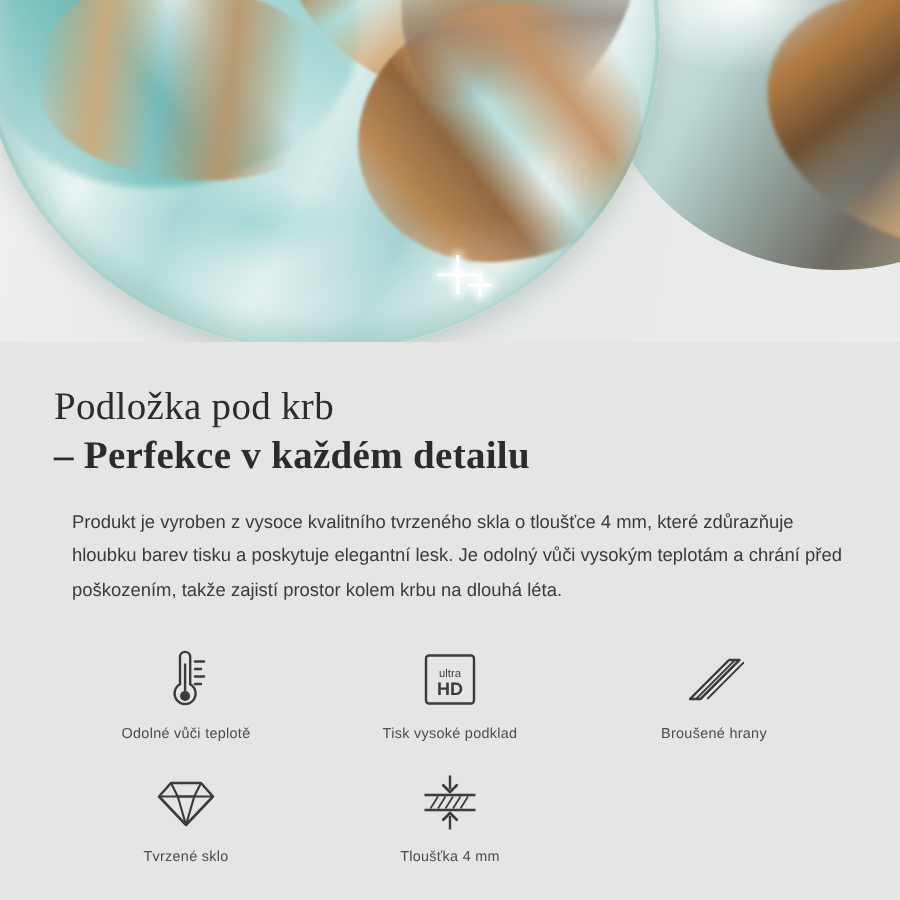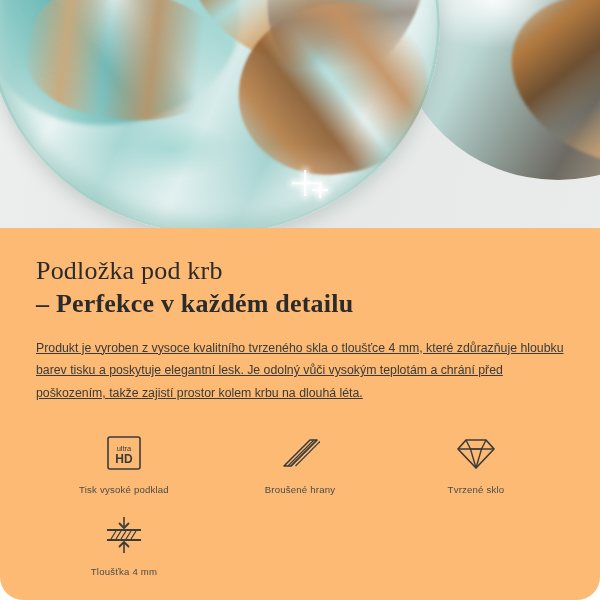--- a/index.html
+++ b/index.html
@@ -10,22 +10,21 @@
     height: 600px;
     overflow: hidden;
     background: #ffffff;
     font-family: "Liberation Sans", sans-serif;
   }
 
   .page {
     position: relative;
     width: 600px;
     height: 600px;
-    background: #fdba74;
-    border-radius: 23px;
+    background: #e5e5e5;
   }
 
   
   .hero {
     position: relative;
     width: 600px;
     height: 228px;
     overflow: hidden;
     background: #f2f2f0;
   }
@@ -181,26 +180,25 @@
     font-family: "Liberation Serif", serif;
     font-weight: 400;
     font-size: 26px;
     line-height: 1.28;
     color: #2b2b2b;
     letter-spacing: .2px;
   }
   .headline .line2 { display: block; font-weight: bold; }
 
   .paragraph {
-    margin: 16px 0 0 0;
+    margin: 16px 0 0 12px;
     font-size: 12.3px;
     line-height: 1.85;
     color: #3a3a3a;
     max-width: 534px;
-    text-decoration: underline;
   }
 
   
   .features {
     margin-top: 26px;
     display: grid;
     grid-template-columns: repeat(3, 1fr);
     row-gap: 18px;
   }
   .feature {
@@ -257,20 +255,34 @@
 
     <h1 class="headline">
       <span>Podložka pod krb</span>
       <span class="line2">– Perfekce v každém detailu</span>
     </h1>
 
     <p class="paragraph">Produkt je vyroben z vysoce kvalitního tvrzeného skla o tloušťce 4 mm, které zdůrazňuje hloubku barev tisku a poskytuje elegantní lesk. Je odolný vůči vysokým teplotám a chrání před poškozením, takže zajistí prostor kolem krbu na dlouhá léta.</p>
 
     <div class="features">
 
+      <div class="feature">
+        <div class="feature-icon">
+          <svg width="40" height="44" viewBox="0 0 40 44" fill="none" stroke="#3b3b3b" stroke-width="1.6" stroke-linecap="round">
+            <path d="M16 7a3.4 3.4 0 0 1 6.8 0v18.2a7 7 0 1 1-6.8 0V7z"></path>
+            <line x1="19.4" y1="12" x2="19.4" y2="29"></line>
+            <circle cx="19.4" cy="33" r="3.4" fill="#3b3b3b" stroke="none"></circle>
+            <line x1="26" y1="10" x2="32" y2="10"></line>
+            <line x1="26" y1="15" x2="30" y2="15"></line>
+            <line x1="26" y1="20" x2="32" y2="20"></line>
+            <line x1="26" y1="25" x2="30" y2="25"></line>
+          </svg>
+        </div>
+        <div class="feature-label">Odolné vůči teplotě</div>
+      </div>
 
       <div class="feature">
         <div class="feature-icon">
           <svg width="40" height="40" viewBox="0 0 40 40">
             <rect x="4" y="4" width="32" height="32" rx="2" fill="none" stroke="#3b3b3b" stroke-width="1.6"></rect>
             <text x="20" y="18" text-anchor="middle" font-family="Liberation Sans, sans-serif" font-size="7.5" fill="#3b3b3b">ultra</text>
             <text x="20" y="30" text-anchor="middle" font-family="Liberation Sans, sans-serif" font-size="12" font-weight="bold" fill="#3b3b3b">HD</text>
           </svg>
         </div>
         <div class="feature-label">Tisk vysoké podklad</div>

